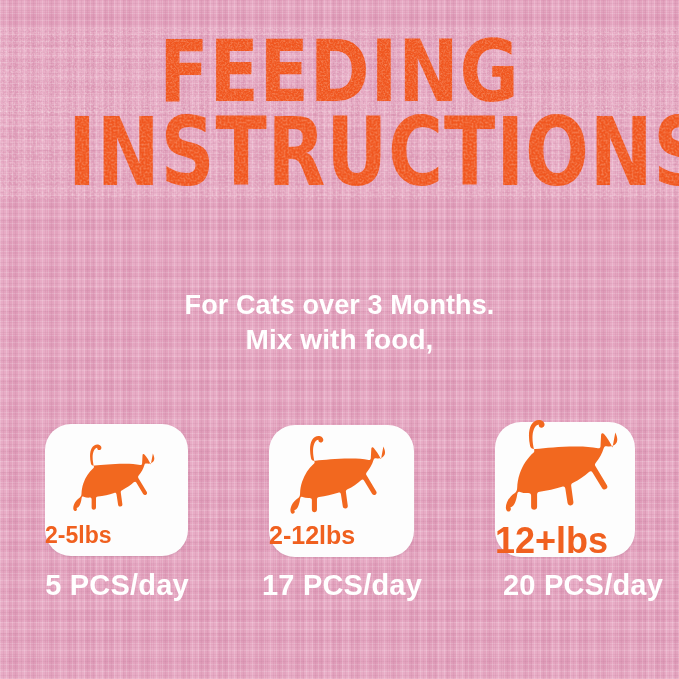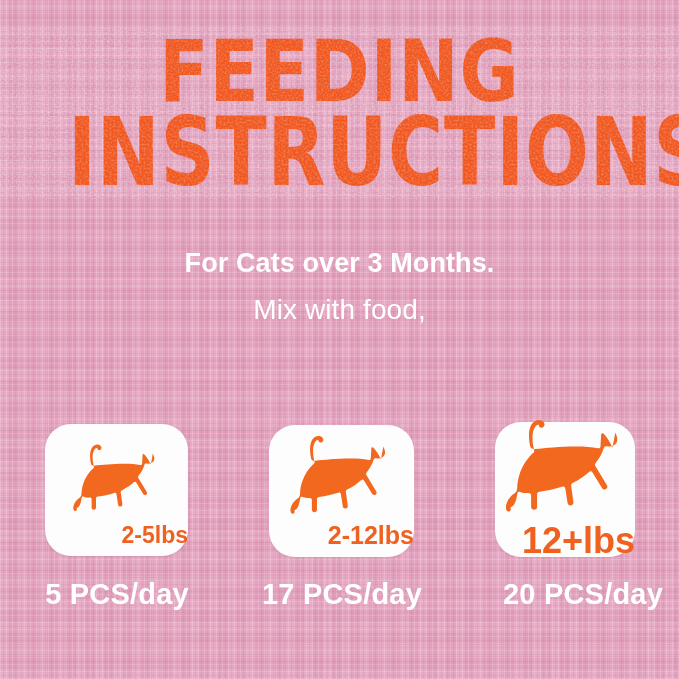--- a/index.html
+++ b/index.html
@@ -102,29 +102,29 @@
   .sub-line {
     display: block;
     white-space: nowrap;
   }
 
   #sub-line-1 {
     font-size: 27px;
     font-weight: bold;
     line-height: 34px;
     letter-spacing: 0.1px;
+    margin-top: 42px;
   }
 
   #sub-line-2,
   #sub-line-3 {
     font-size: 28px;
-    font-weight: normal;
+    font-weight: bold;
     line-height: 35px;
     letter-spacing: 0.1px;
-    margin-top: 12px;
   }
 
   
   #cards {
     position: absolute;
     left: 0;
     top: 414px;
     width: 679px;
     height: 210px;
   }
@@ -144,36 +144,35 @@
   .cat-wrap {
     position: absolute;
     pointer-events: none;
   }
 
   .cat-wrap svg { display: block; overflow: visible; }
 
   .weight-label {
     position: absolute;
     width: 100%;
-    text-align: right;
+    text-align: left;
     color: #f0601f;
     font-weight: bold;
     white-space: nowrap;
   }
 
   .dose-label {
     position: absolute;
     width: 100%;
     text-align: center;
     color: #ffffff;
     font-weight: bold;
     font-size: 29px;
     white-space: nowrap;
     letter-spacing: 0.2px;
-    margin-top: 9px;
   }
 
   
   #card-group-1 { left: 22px;  width: 190px; }
   #card-group-1 .card       { left: 23px; top: 10px; width: 143px; height: 132px; }
   #card-group-1 .cat-wrap   { left: 47px; top: 30px; width: 96px;  height: 78px; }
   #card-group-1 .weight-label { left: 23px; top: 108px; width: 143px; font-size: 23px; }
   #card-group-1 .dose-label { left: 0; top: 155px; }
 
   

